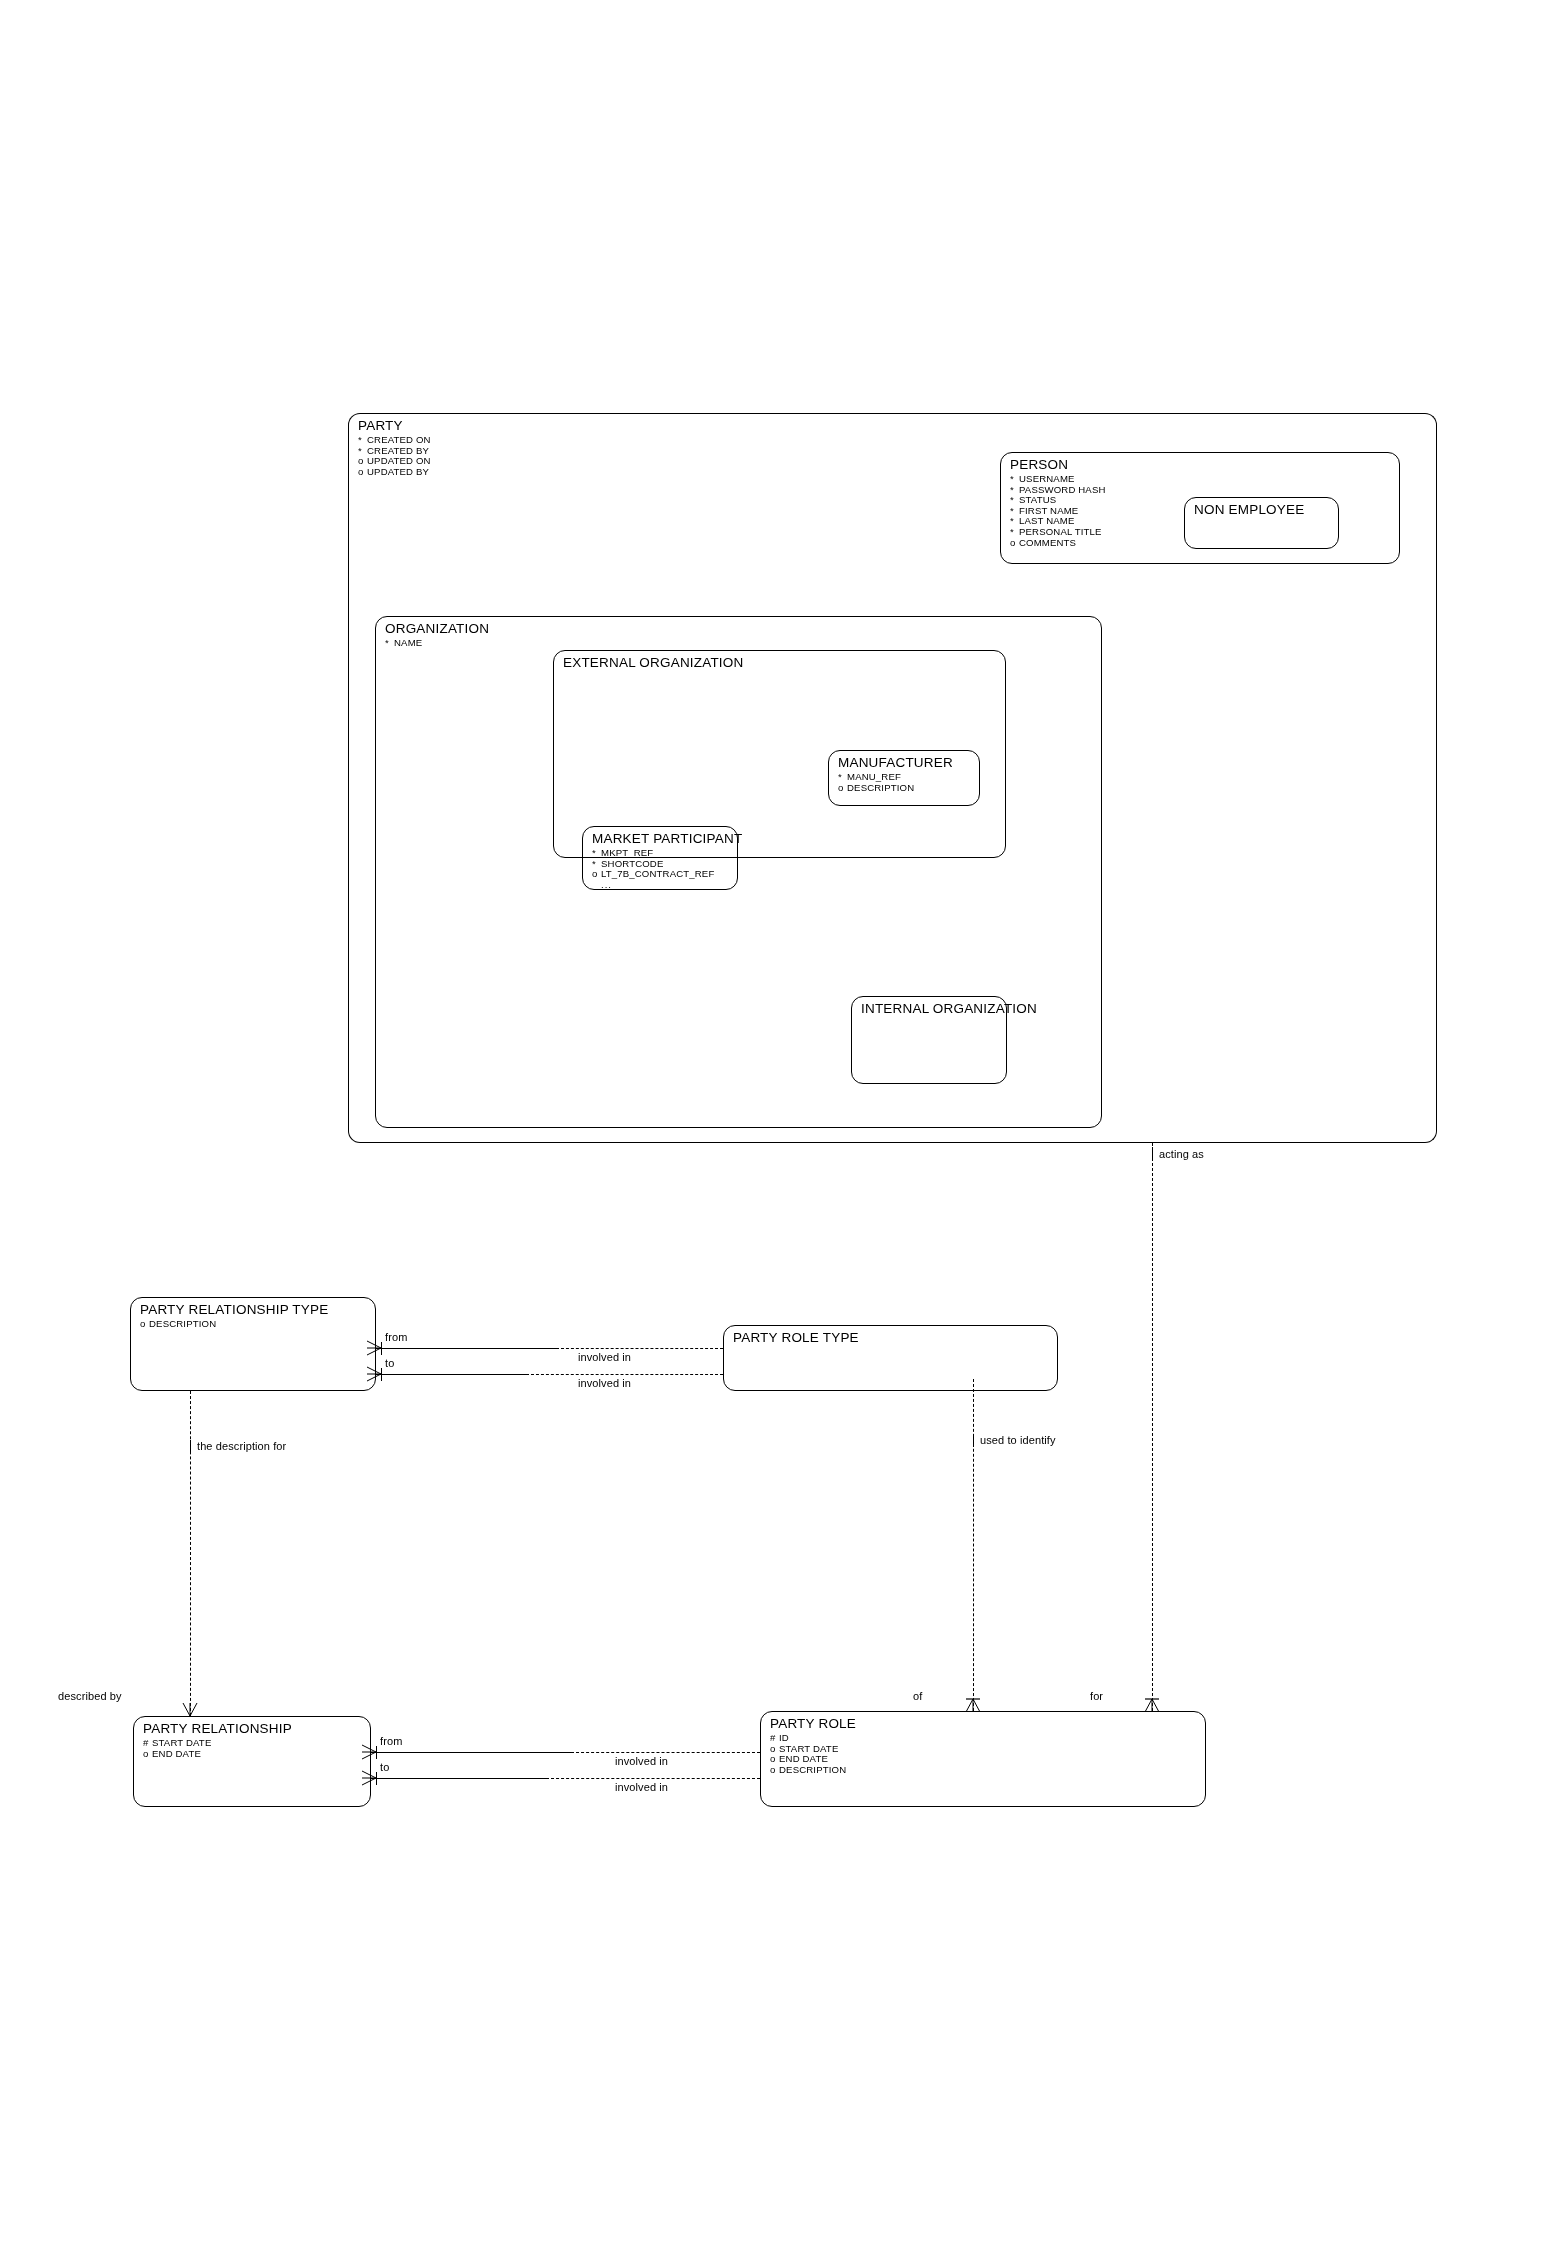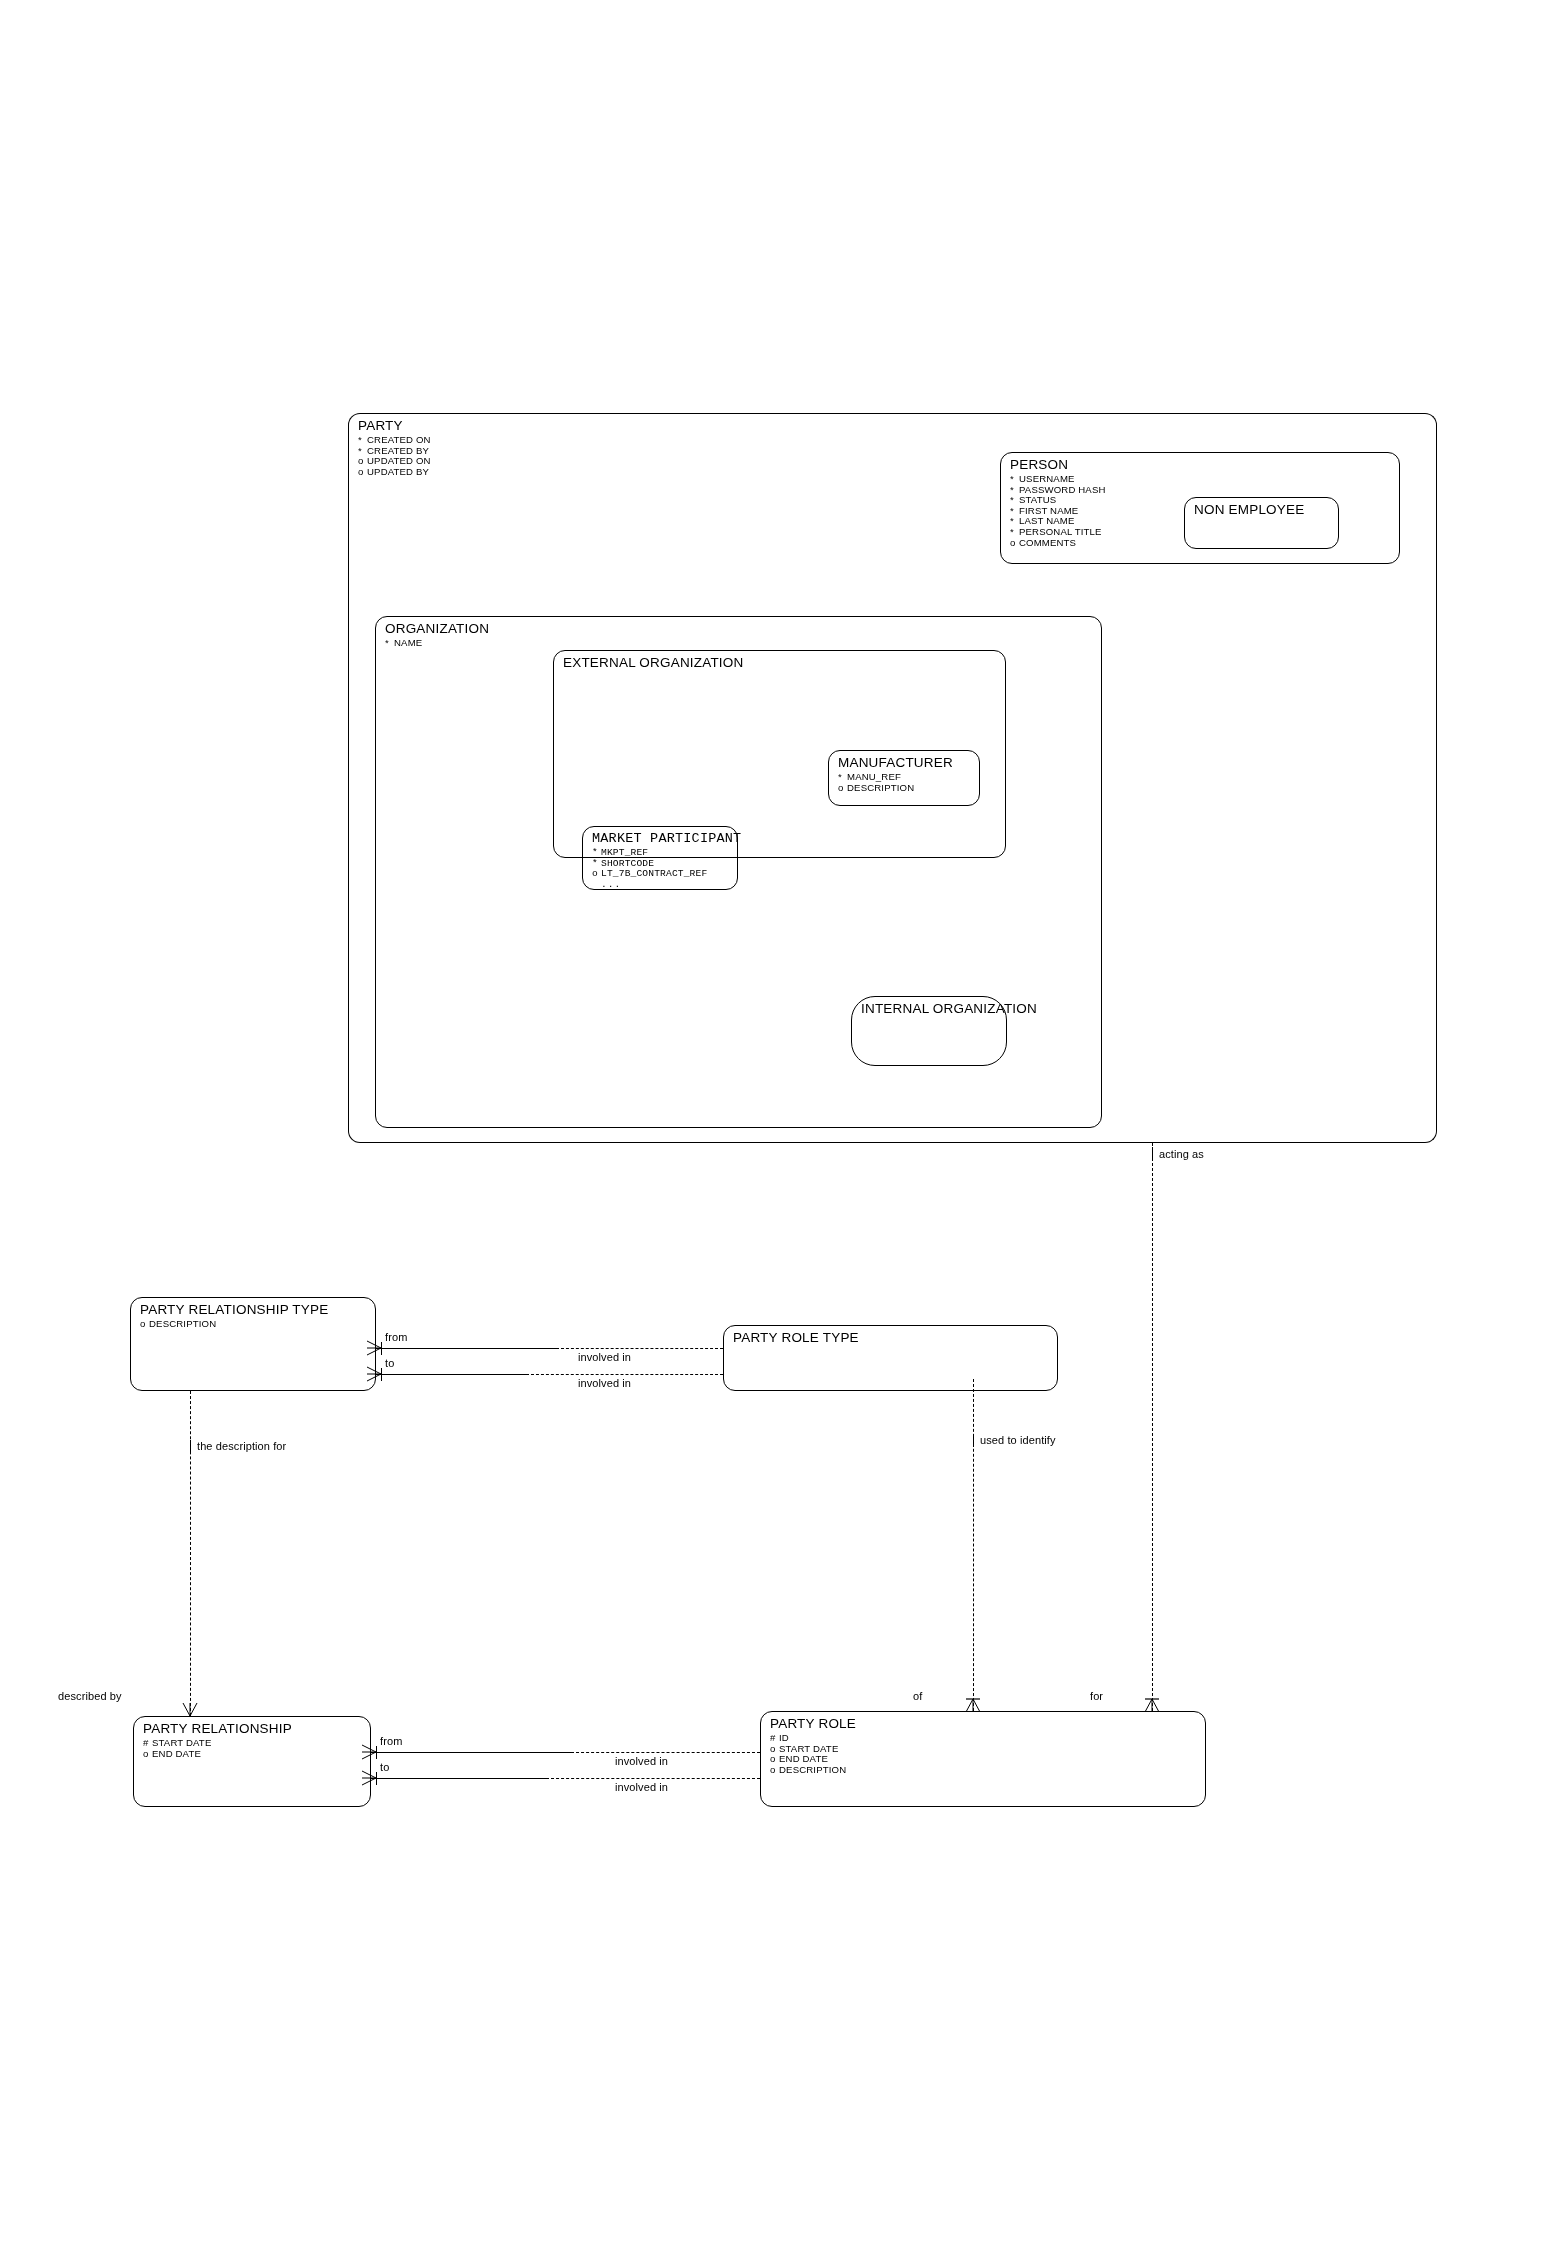--- a/index.html
+++ b/index.html
@@ -140,31 +140,31 @@
   </div>
 
   <div class="entity" style="left:828px; top:750px; width:152px; height:56px;">
     <div class="ent-title">MANUFACTURER</div>
     <ul class="attr-list">
       <li><span class="mark">*</span><span>MANU_REF</span></li>
       <li><span class="mark">o</span><span>DESCRIPTION</span></li>
     </ul>
   </div>
 
-  <div class="entity" style="left:582px; top:826px; width:156px; height:64px;font-family:Liberation Mono, monospace;">
+  <div class="entity" style="left:582px; top:826px; width:156px; height:64px;">
     <div class="ent-title">MARKET PARTICIPANT</div>
     <ul class="attr-list">
       <li><span class="mark">*</span><span>MKPT_REF</span></li>
       <li><span class="mark">*</span><span>SHORTCODE</span></li>
       <li><span class="mark">o</span><span>LT_7B_CONTRACT_REF</span></li>
       <li class="ellipsis"><span class="mark"></span><span>...</span></li>
     </ul>
   </div>
 
-  <div class="entity" style="left:851px; top:996px; width:156px; height:70px;border-radius:24px;">
+  <div class="entity" style="left:851px; top:996px; width:156px; height:88px;">
     <div class="ent-title">INTERNAL ORGANIZATION</div>
   </div>
 
   <div class="entity" style="left:130px; top:1297px; width:246px; height:94px;">
     <div class="ent-title">PARTY RELATIONSHIP TYPE</div>
     <ul class="attr-list">
       <li><span class="mark">o</span><span>DESCRIPTION</span></li>
     </ul>
   </div>
 

